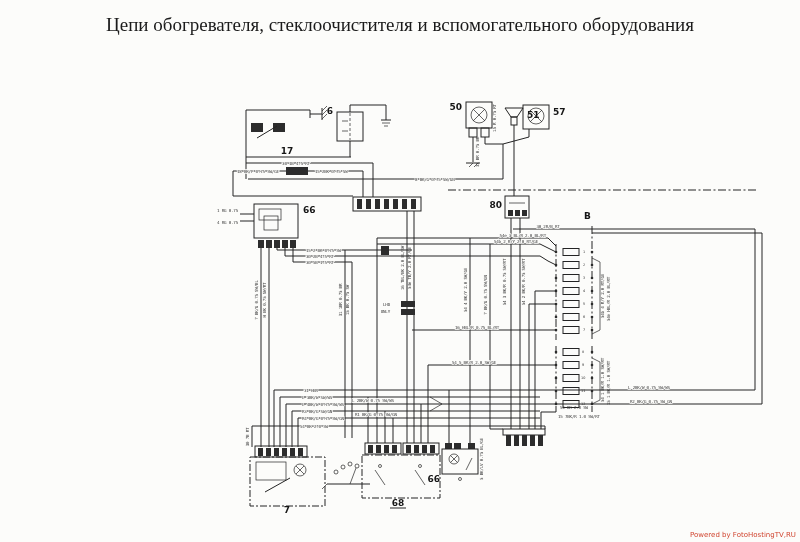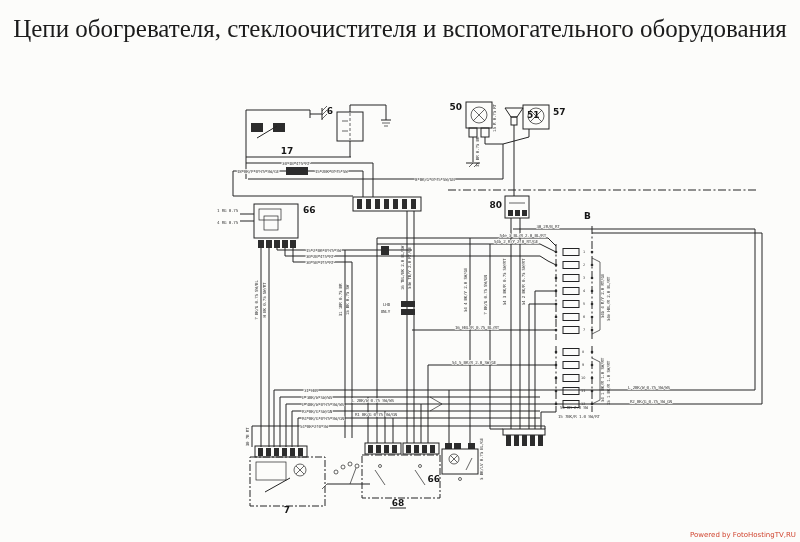--- a/index.html
+++ b/index.html
@@ -4,21 +4,21 @@
 <style>
   html,body{margin:0;padding:0;}
   body{
     width:800px;height:542px;overflow:hidden;position:relative;
     background:#fcfcfa;
     font-family:"Liberation Serif", serif;
   }
   .title{
     position:absolute;top:10px;left:0;width:100%;
     text-align:center;color:#1b1b1b;
-    font-size:25px;line-height:1.55;font-family:"Liberation Serif", serif;
+    font-size:19px;line-height:1.55;font-family:"Liberation Serif", serif;
   }
   svg{position:absolute;left:0;top:0;}
   .wl{font-family:"DejaVu Sans Mono", monospace;font-size:4.2px;fill:#3d3d3d;letter-spacing:-0.2px;}
   .wlbg{paint-order:stroke;stroke:#fcfcfa;stroke-width:1.4px;}
   .cnum{font-family:"DejaVu Sans", sans-serif;font-size:9px;font-weight:bold;fill:#161616;}
   .fnum{font-family:"DejaVu Sans", sans-serif;font-size:3.4px;fill:#303030;}
   .ln{stroke:#242424;stroke-width:1;fill:none;}
   .lnt{stroke:#242424;stroke-width:0.7;fill:none;}
   .dd{stroke:#242424;stroke-width:1;fill:none;stroke-dasharray:8 2.5 2 2.5;}
   .fill{fill:#2c2c2c;stroke:none;}

